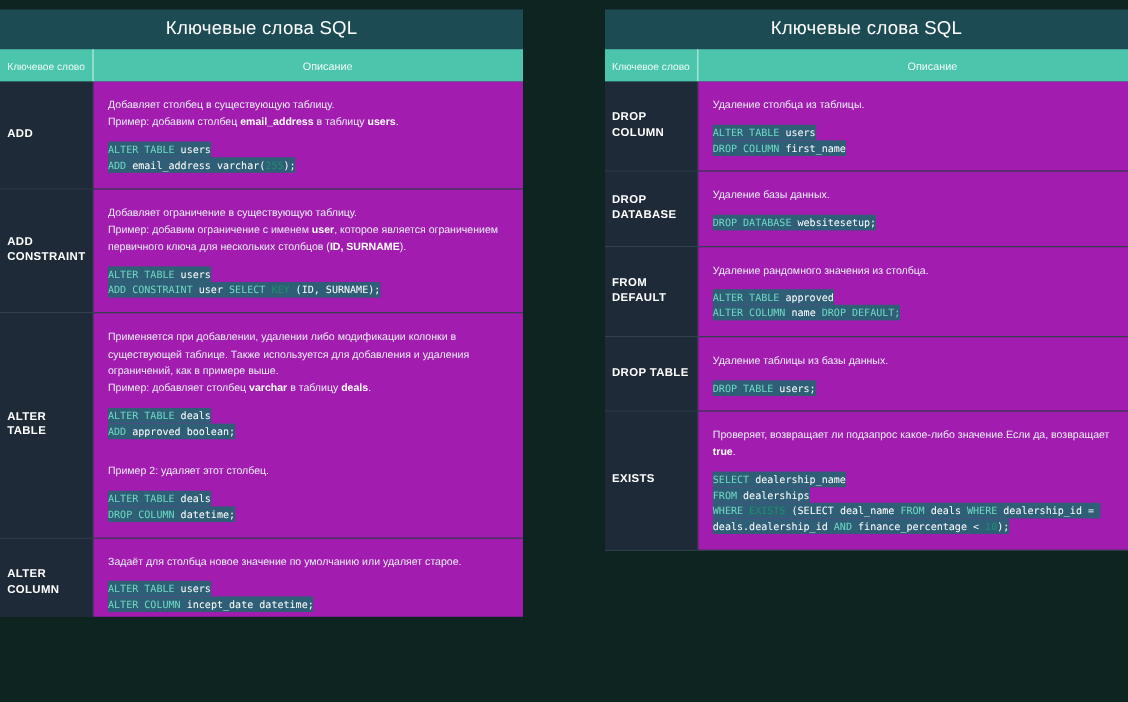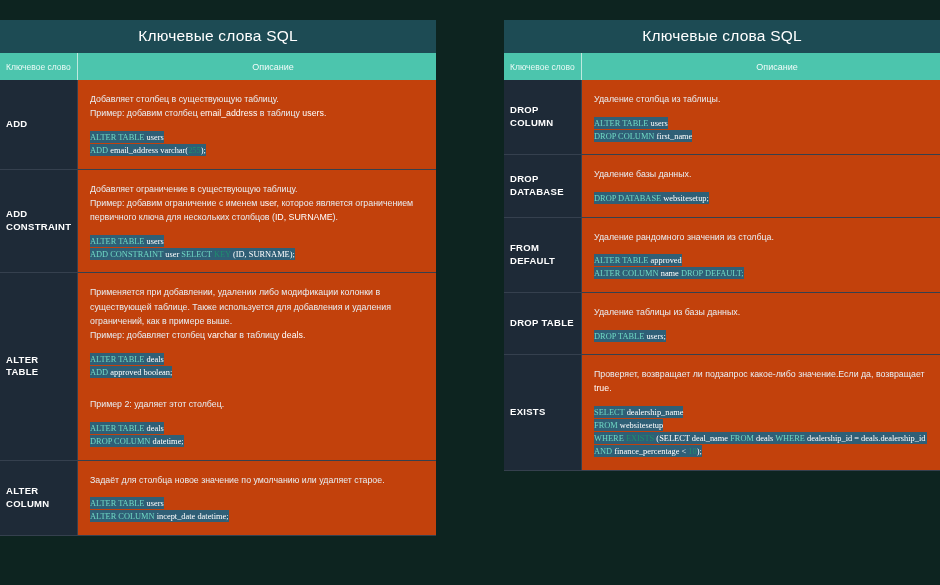--- a/index.html
+++ b/index.html
@@ -24,22 +24,22 @@
   .gap {
     width: 68px;
     flex: 0 0 68px;
     background: #0d2420;
   }
   .edge-left { width: 0px; flex: 0 0 0px; }
 
   .table-wrap {
     flex: 0 0 436px;
     width: 436px;
-    height: 585px;
-    padding-top: 20px;
+    height: 514px;
+    padding-top: 8px;
     overflow: hidden;
   }
 
   .tbl {
     width: 436px;
     background: #232f3e;
   }
 
   .tbl-title {
     background: #1d4b54;
@@ -94,51 +94,50 @@
     font-weight: bold;
     letter-spacing: .3px;
     padding: 0 6px;
     border-right: 1px solid #35404e;
     display: flex;
     align-items: center;
     line-height: 1.35;
   }
   .cell-desc {
     flex: 1;
-    background: #c2410c;
+    background: #a21caf;
     padding: 12px 14px 12px 12px;
   }
 
   .desc-text {
     color: #e8eef3;
     font-size: 8.8px;
     line-height: 1.62;
     margin-bottom: 10px;
   }
   .desc-text:last-child { margin-bottom: 0; }
-  .desc-text b { font-weight: normal; color: #ffffff; margin-top: 28px; }
+  .desc-text b { font-weight: bold; color: #ffffff; margin-top: 28px; }
 
   .code {
     font-family: "DejaVu Sans Mono", monospace;
     font-size: 8.4px;
     line-height: 1.55;
     margin-bottom: 10px;
   }
   .code:last-child { margin-bottom: 0; }
   .code .ln {
     display: block;
     white-space: pre-wrap;
     word-break: break-word;
   }
   .code .ln > span {
     background: #2f5f76;
     box-decoration-break: clone;
     -webkit-box-decoration-break: clone;
     padding: 1.5px 0;
-    font-family: Liberation Serif, serif;
   }
   .kw   { color: #6fd9c4; }
   .idf  { color: #ffffff; }
   .num  { color: #1f8f6e; }
 
   .spacer { height: 9px; }
 </style>
 </head>
 <body>
 
@@ -250,21 +249,21 @@
                 <div class="ln"><span><span class="kw">DROP TABLE </span><span class="idf">users;</span></span></div>
               </div>
             </div>
           </div>
           <div class="row">
             <div class="cell-key">EXISTS</div>
             <div class="cell-desc">
               <div class="desc-text">Проверяет, возвращает ли подзапрос какое-либо значение.Если да, возвращает <b>true</b>.</div>
               <div class="code">
                 <div class="ln"><span><span class="kw">SELECT </span><span class="idf">dealership_name</span></span></div>
-                <div class="ln"><span><span class="kw">FROM </span><span class="idf">websitesetup</span></span></div>
+                <div class="ln"><span><span class="kw">FROM </span><span class="idf">dealerships</span></span></div>
                 <div class="ln"><span><span class="kw">WHERE </span><span class="num">EXISTS</span><span class="idf"> (SELECT deal_name </span><span class="kw">FROM </span><span class="idf">deals </span><span class="kw">WHERE </span><span class="idf">dealership_id = deals.dealership_id </span><span class="kw">AND</span><span class="idf"> finance_percentage &lt; </span><span class="num">10</span><span class="idf">);</span></span></div>
               </div>
             </div>
           </div>
         </div>
     </div>
   </div>
 </div>
 
 </body></html>

